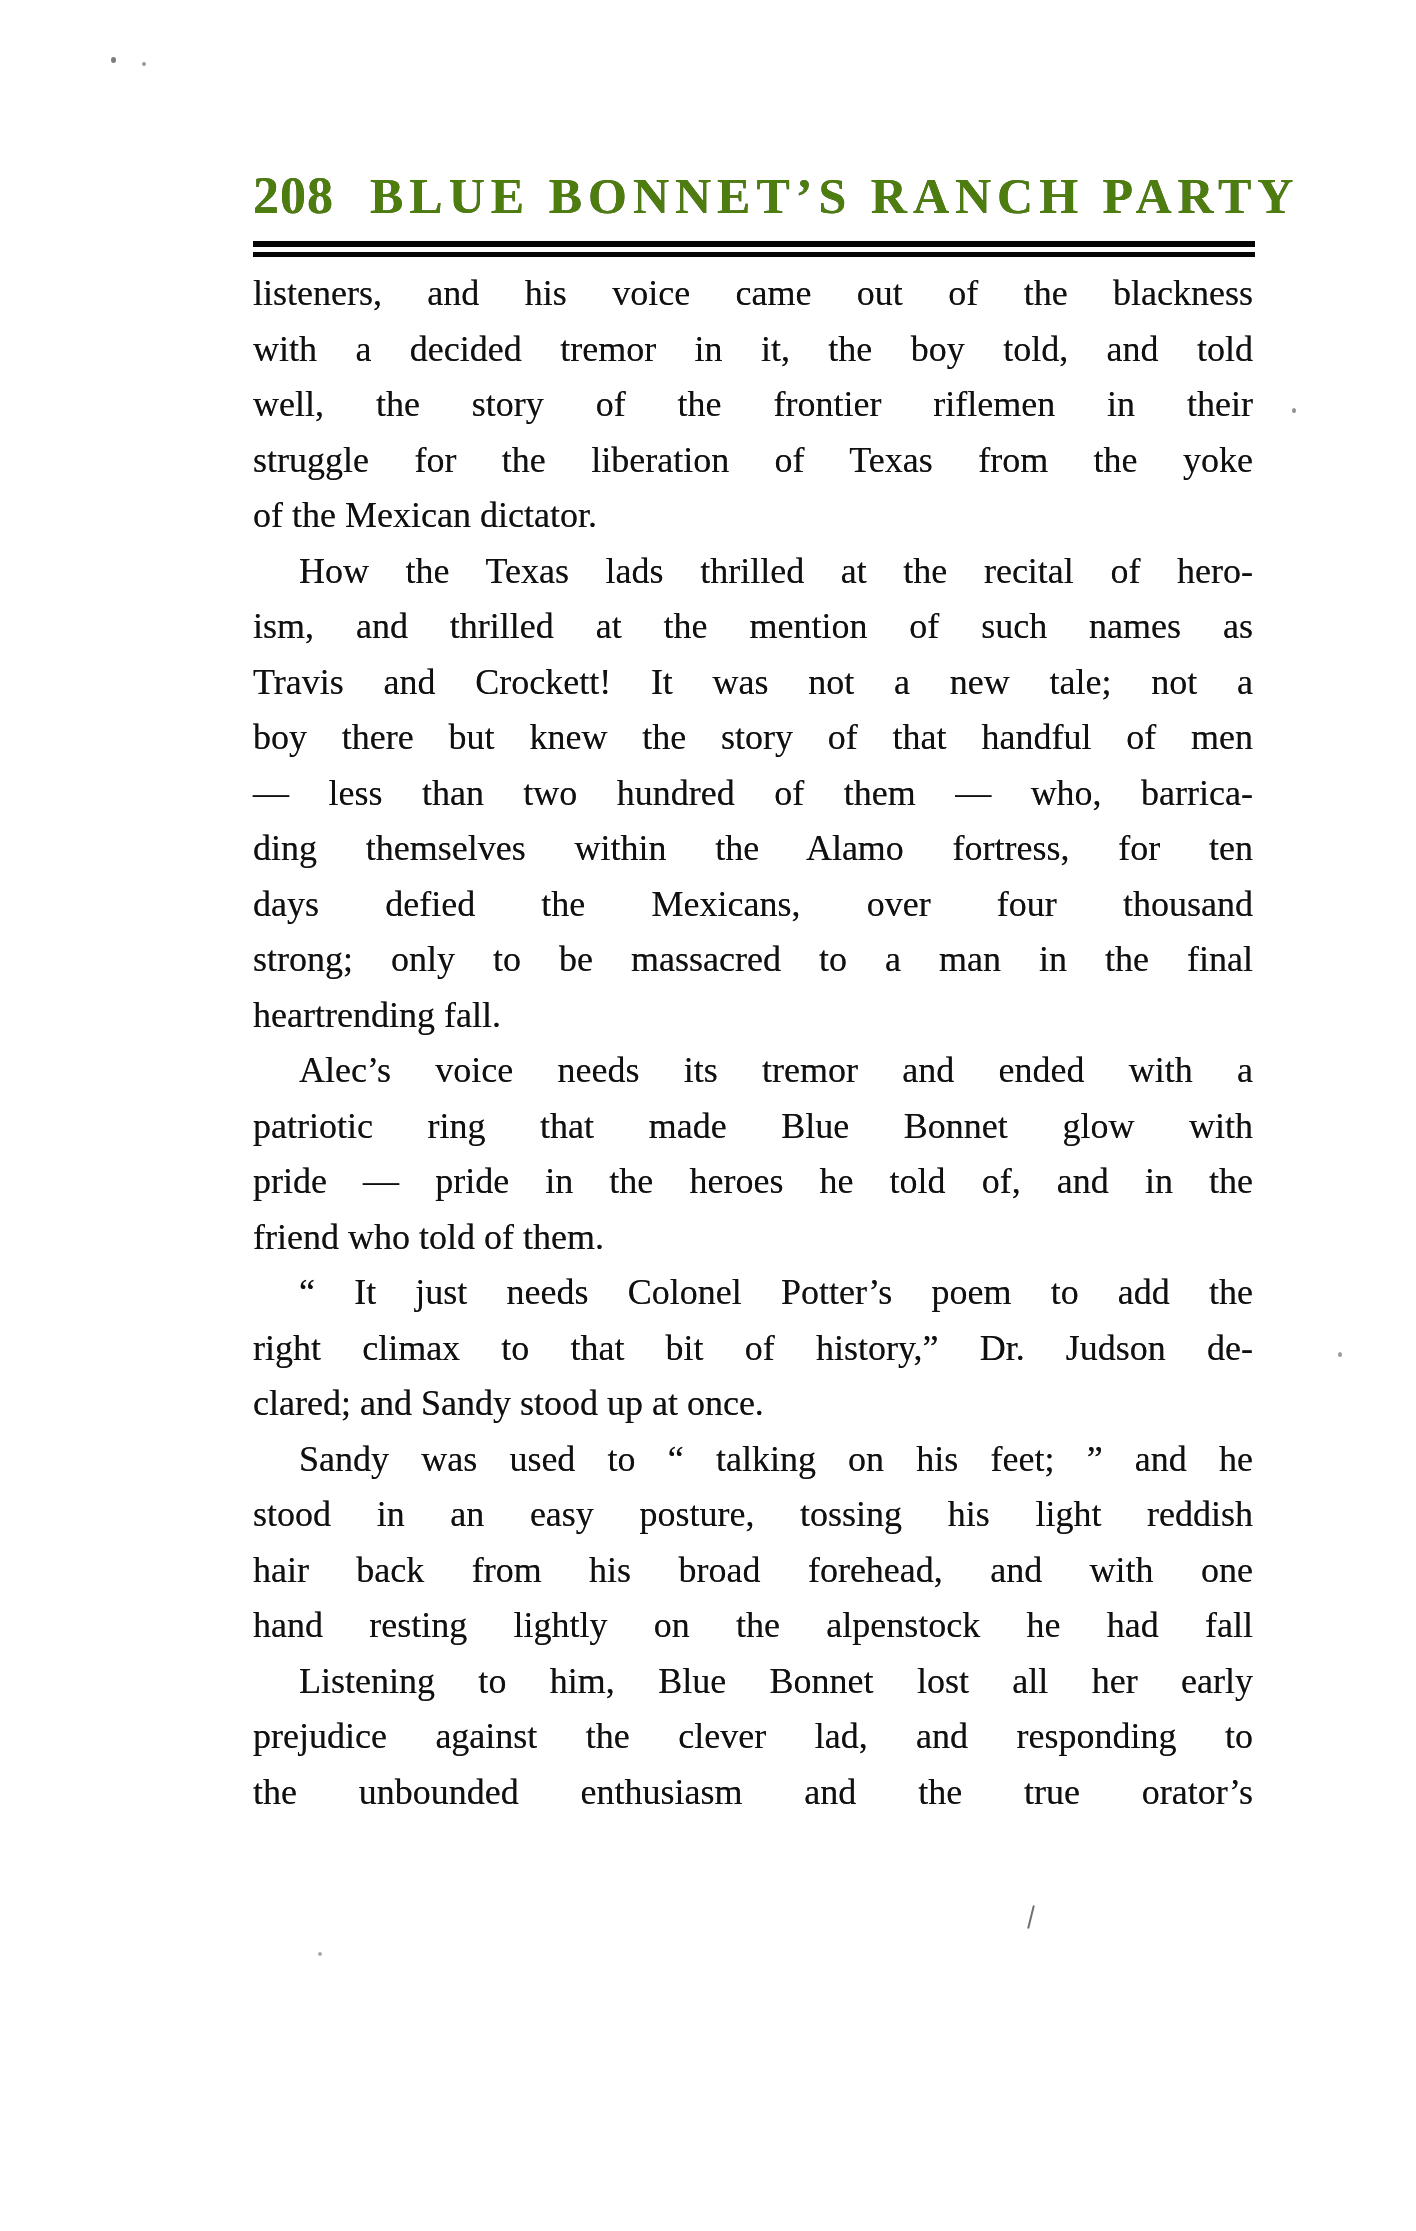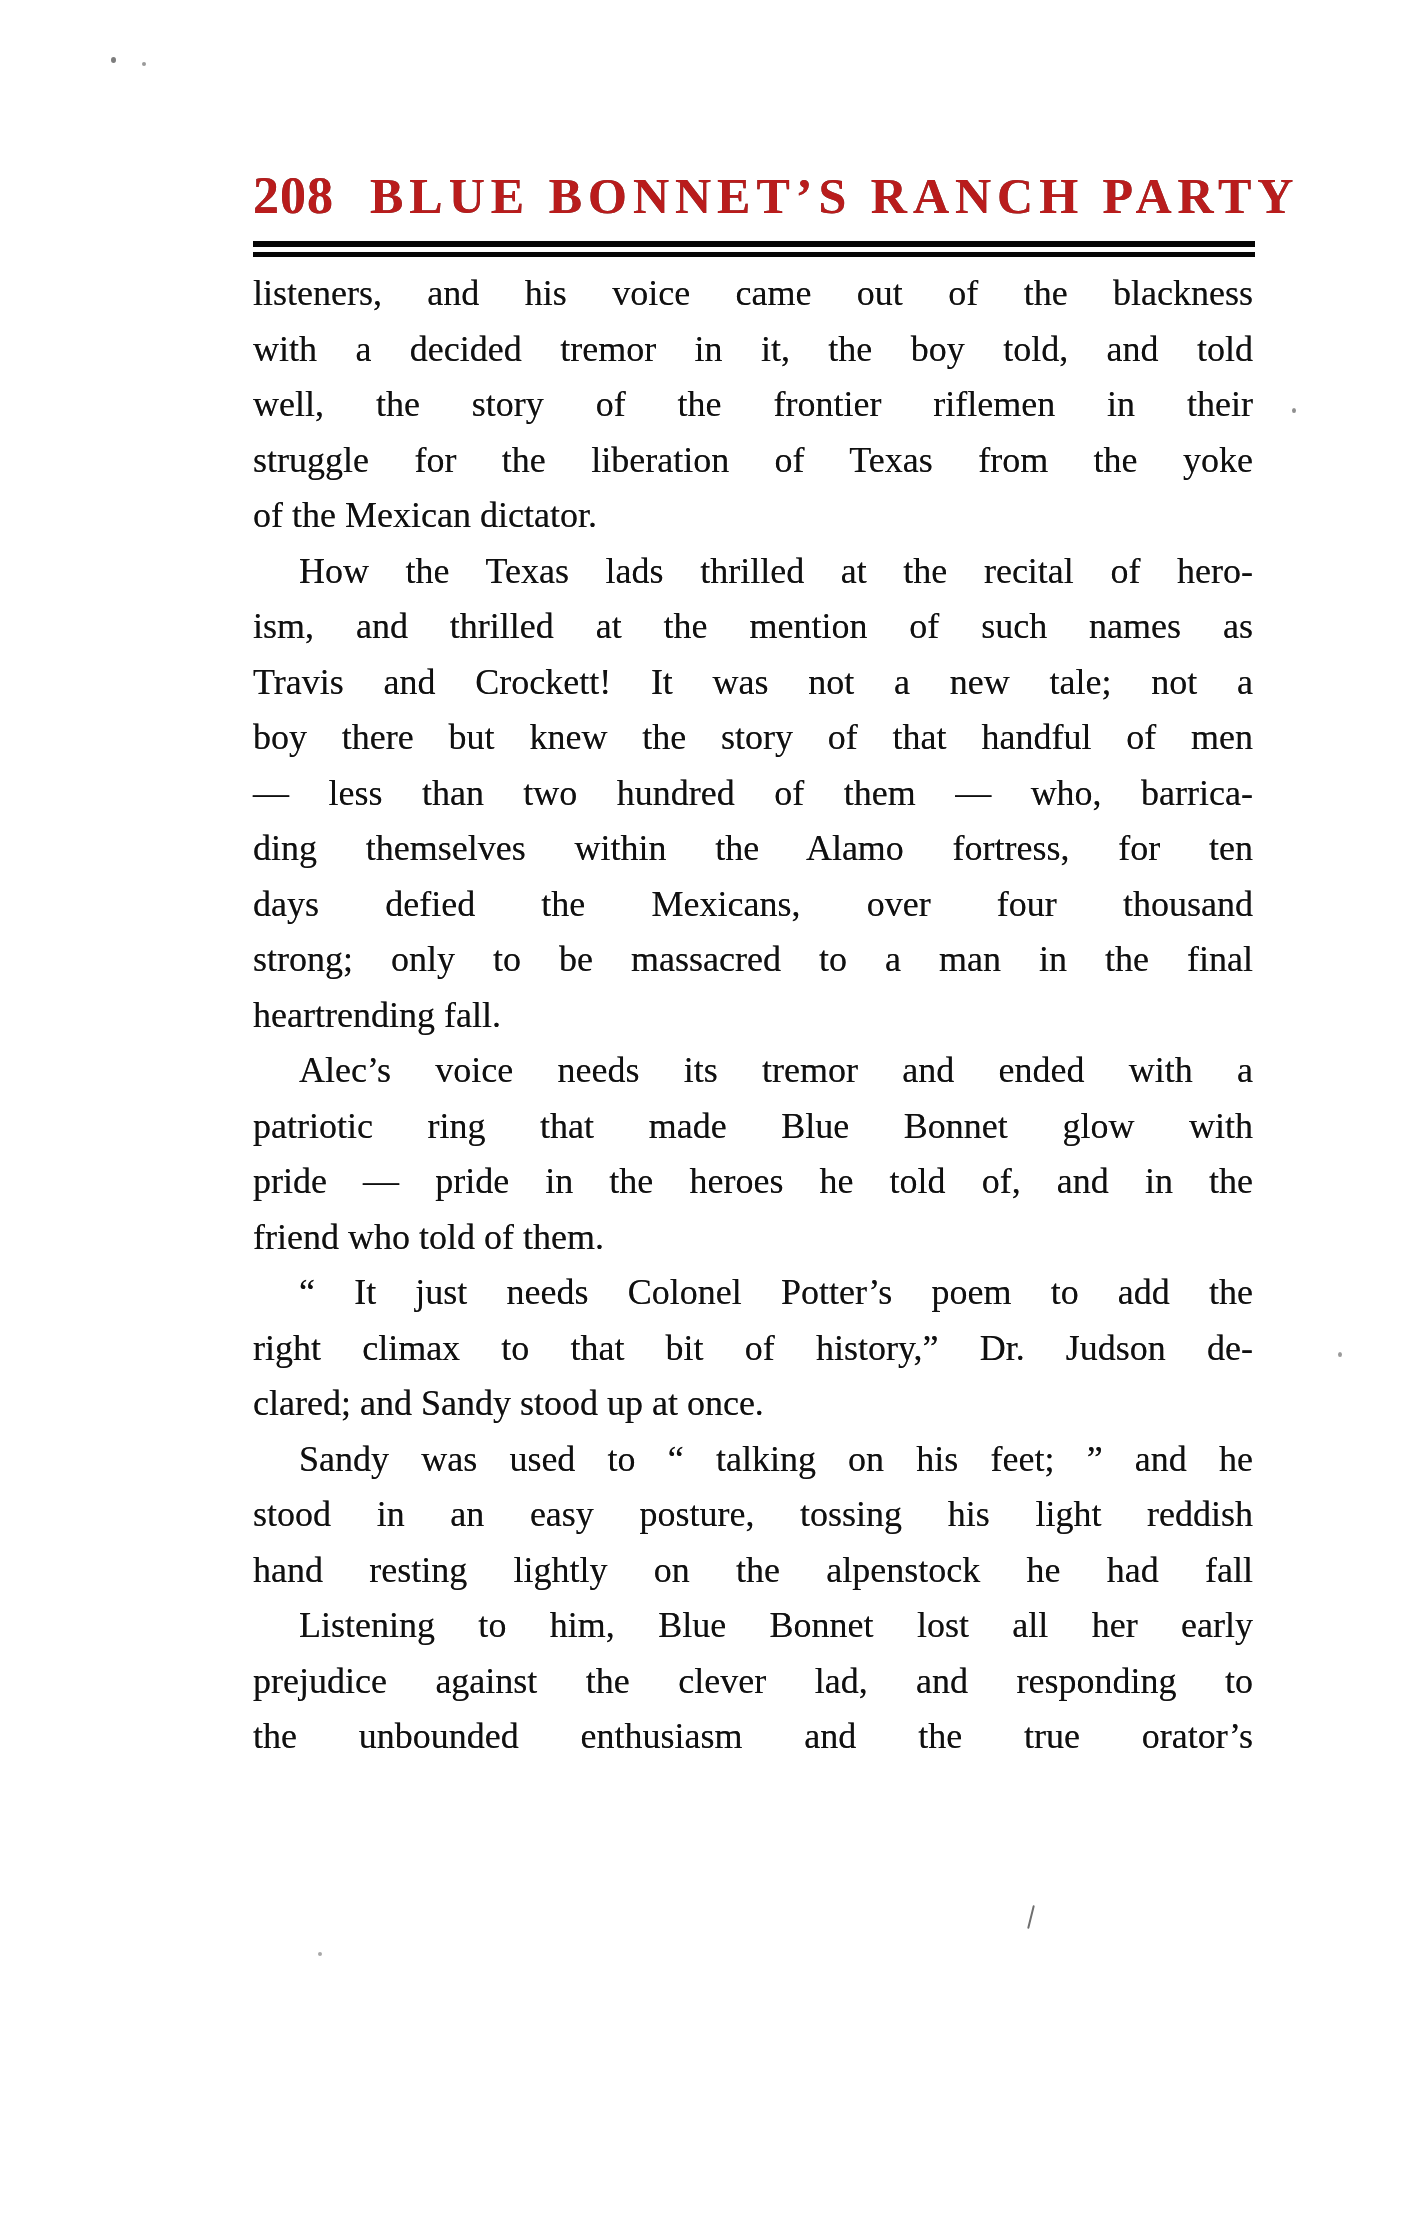--- a/index.html
+++ b/index.html
@@ -22,21 +22,21 @@
   }
   
   .header {
     position: absolute;
     left: 253px;
     top: 166px;
     width: 1002px;
     display: flex;
     align-items: baseline;
     font-weight: 700;
-    color: #b91c1c;
+    color: #4d7c0f;
     text-shadow: 0 0 0.6px rgba(0,0,0,.65);
   }
   .folio {
     font-size: 52px;
     letter-spacing: 1px;
     margin-right: 36px;
     white-space: nowrap;
   }
   .running-title {
     flex: 1;
@@ -128,20 +128,21 @@
     <div class="line noj">heartrending fall.</div>
     <div class="line ind">Alec’s voice needs its tremor and ended with a</div>
     <div class="line">patriotic ring that made Blue Bonnet glow with</div>
     <div class="line">pride — pride in the heroes he told of, and in the</div>
     <div class="line noj">friend who told of them.</div>
     <div class="line ind">“ It just needs Colonel Potter’s poem to add the</div>
     <div class="line">right climax to that bit of history,” Dr. Judson de-</div>
     <div class="line noj">clared; and Sandy stood up at once.</div>
     <div class="line ind">Sandy was used to “ talking on his feet; ” and he</div>
     <div class="line">stood in an easy posture, tossing his light reddish</div>
+    <div class="line">hair back from his broad forehead, and with one</div>
     <div class="line">hand resting lightly on the alpenstock he had fall</div>
     <div class="line ind">Listening to him, Blue Bonnet lost all her early</div>
     <div class="line">prejudice against the clever lad, and responding to</div>
     <div class="line">the unbounded enthusiasm and the true orator’s</div>
   </div>
 
   <div class="speck s1"></div>
   <div class="speck s1b"></div>
   <div class="speck s2"></div>
   <div class="speck s3"></div>

